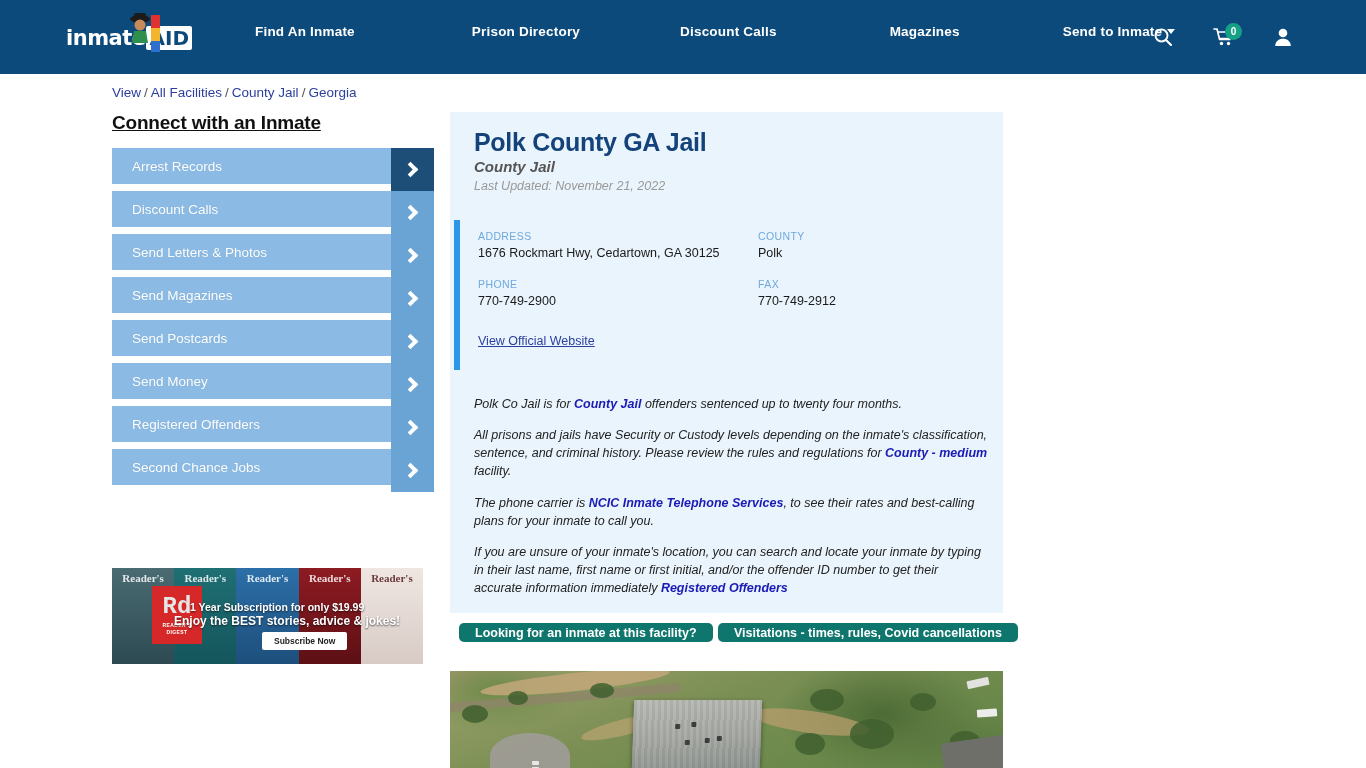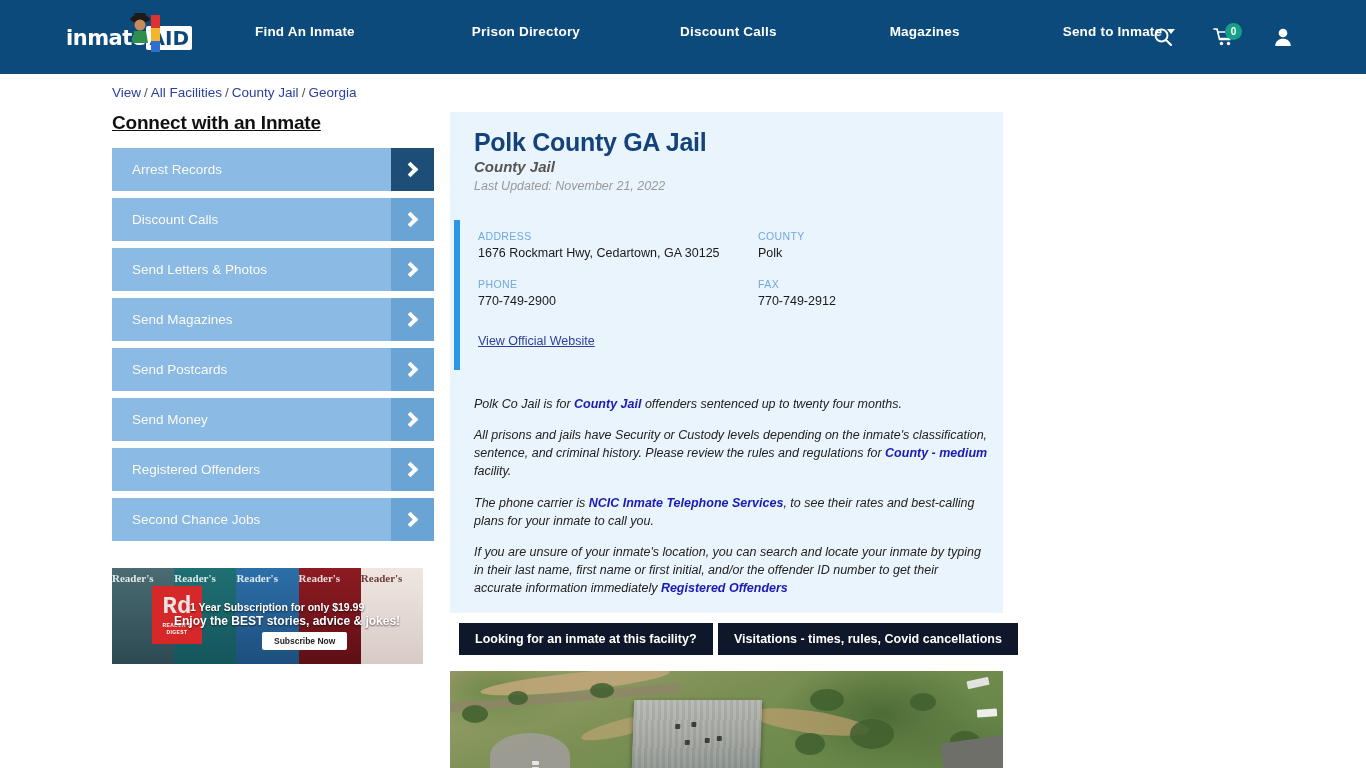--- a/index.html
+++ b/index.html
@@ -87,21 +87,21 @@
 
   
   .sidebar { position: absolute; left: 112px; top: 112px; width: 322px; }
   .sb-title {
     font-size: 19px; font-weight: bold; color: #111;
     text-decoration: underline; margin: 0 0 14px 0;
     letter-spacing: -0.2px;
   }
   .sb-item {
     position: relative;
-    height: 43px; margin-bottom: 7px;
+    height: 36px; margin-bottom: 7px;
     background: #8bbbe4;
     display: flex; align-items: center;
     cursor: pointer;
   }
   .sb-label {
     color: #ffffff; font-size: 13.5px; padding-left: 20px;
     text-shadow: 0 0 1px rgba(0,0,0,.12);
   }
   .sb-arrow {
     position: absolute; right: 0; top: 0;
@@ -119,21 +119,21 @@
   .ad {
     position: absolute; left: 112px; top: 568px;
     width: 311px; height: 96px;
     overflow: hidden; cursor: pointer;
     background: #2a2a2a;
   }
   .ad-strips { position: absolute; inset: 0; display: flex; }
   .ad-strip { flex: 1; position: relative; }
   .ad-strip .rdtop {
     position: absolute; top: 4px; left: 0; right: 0;
-    text-align: left; color: rgba(255,255,255,.85);
+    text-align: center; color: rgba(255,255,255,.85);
     font-size: 11px; font-weight: bold; font-family: "Liberation Serif", serif;
   }
   .ad-rdbox {
     position: absolute; left: 40px; top: 18px;
     width: 50px; height: 58px; background: #d62828;
     display: flex; flex-direction: column;
     align-items: center; justify-content: center;
   }
   .ad-rdbox .rd { color:#e5e5e5; font-size: 24px; font-weight: bold;
     font-family: Liberation Mono, monospace; line-height: 1; }
@@ -203,24 +203,24 @@
     margin: 0 0 13px 0;
     font-size: 12.5px; font-style: italic; color: #222;
     line-height: 1.45;
   }
   .desc a { color: #1a1ab5; font-weight: bold; font-style: italic;
             text-decoration: none; cursor: pointer; }
 
   
   .gbtn {
     position: absolute;
-    background: #0f172a; color: #ffffff;
+    background: #0f766e; color: #ffffff;
     font-size: 12.5px; font-weight: bold;
-    border-radius: 0; border: none;
-    height: 32px; padding: 0 16px;
+    border-radius: 5px; border: none;
+    height: 19px; padding: 0 16px;
     cursor: pointer; white-space: nowrap;
     font-family: "Liberation Sans", sans-serif;
   }
   .gbtn.b1 { left: 459px; top: 623px; }
   .gbtn.b2 { left: 718px; top: 623px; }
 
   
   .aerial {
     position: absolute; left: 450px; top: 671px;
     width: 553px; height: 97px;

